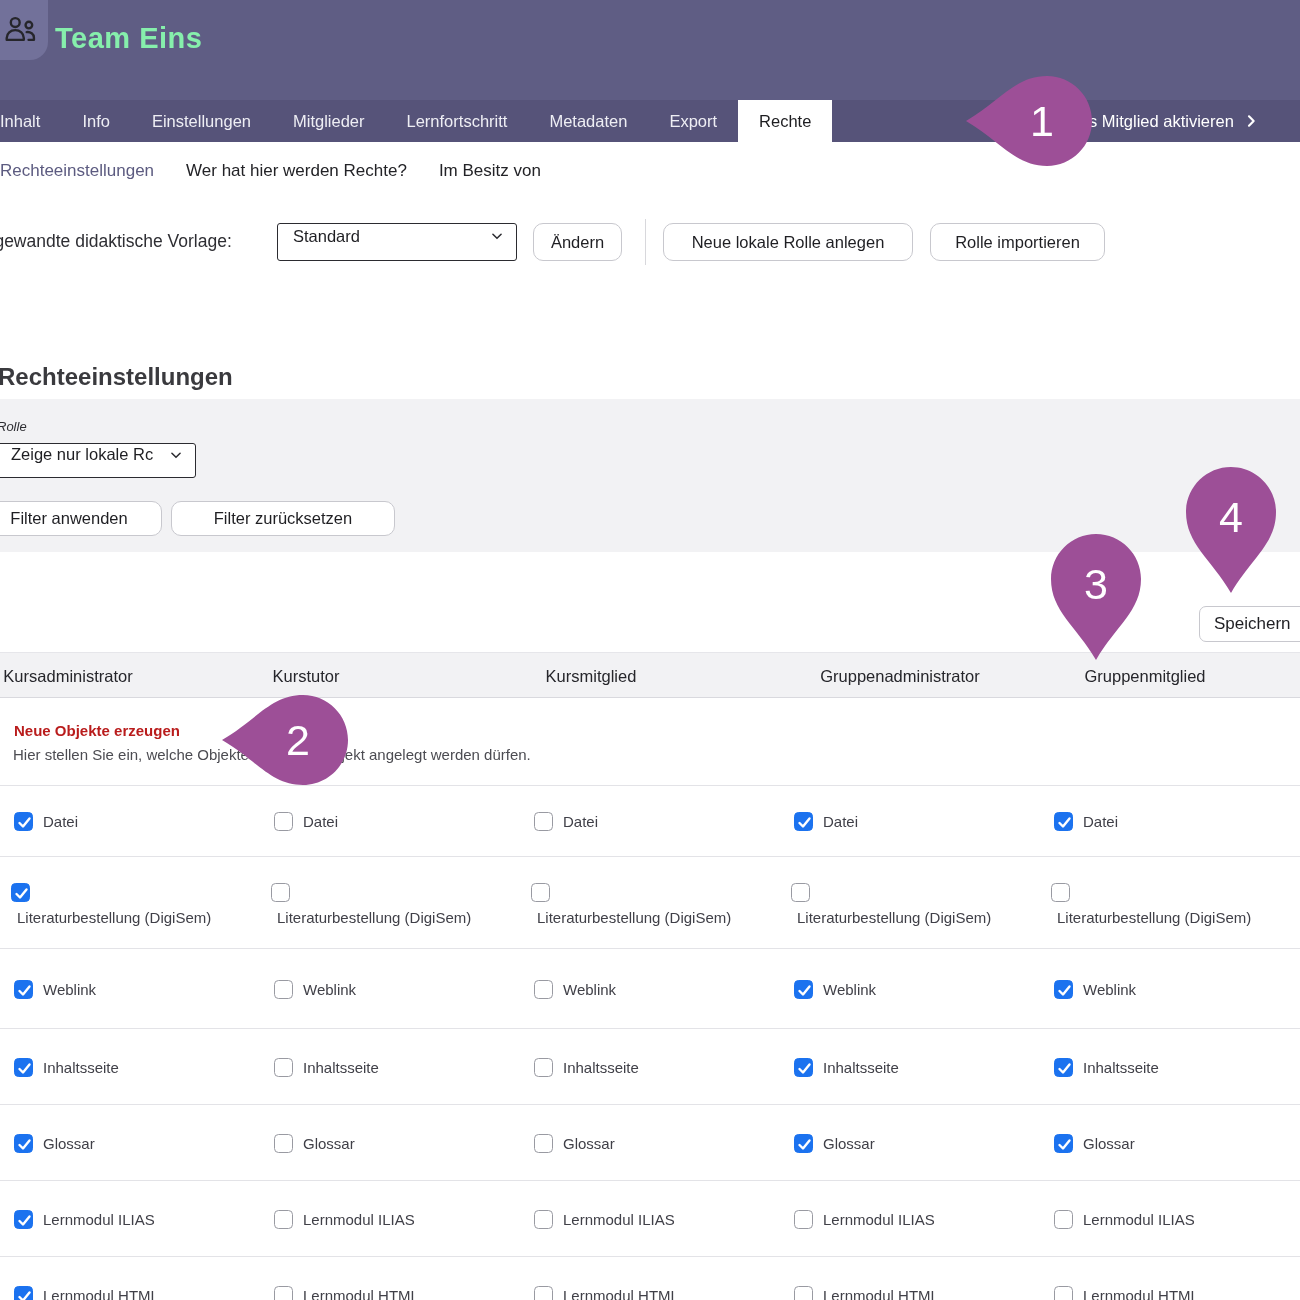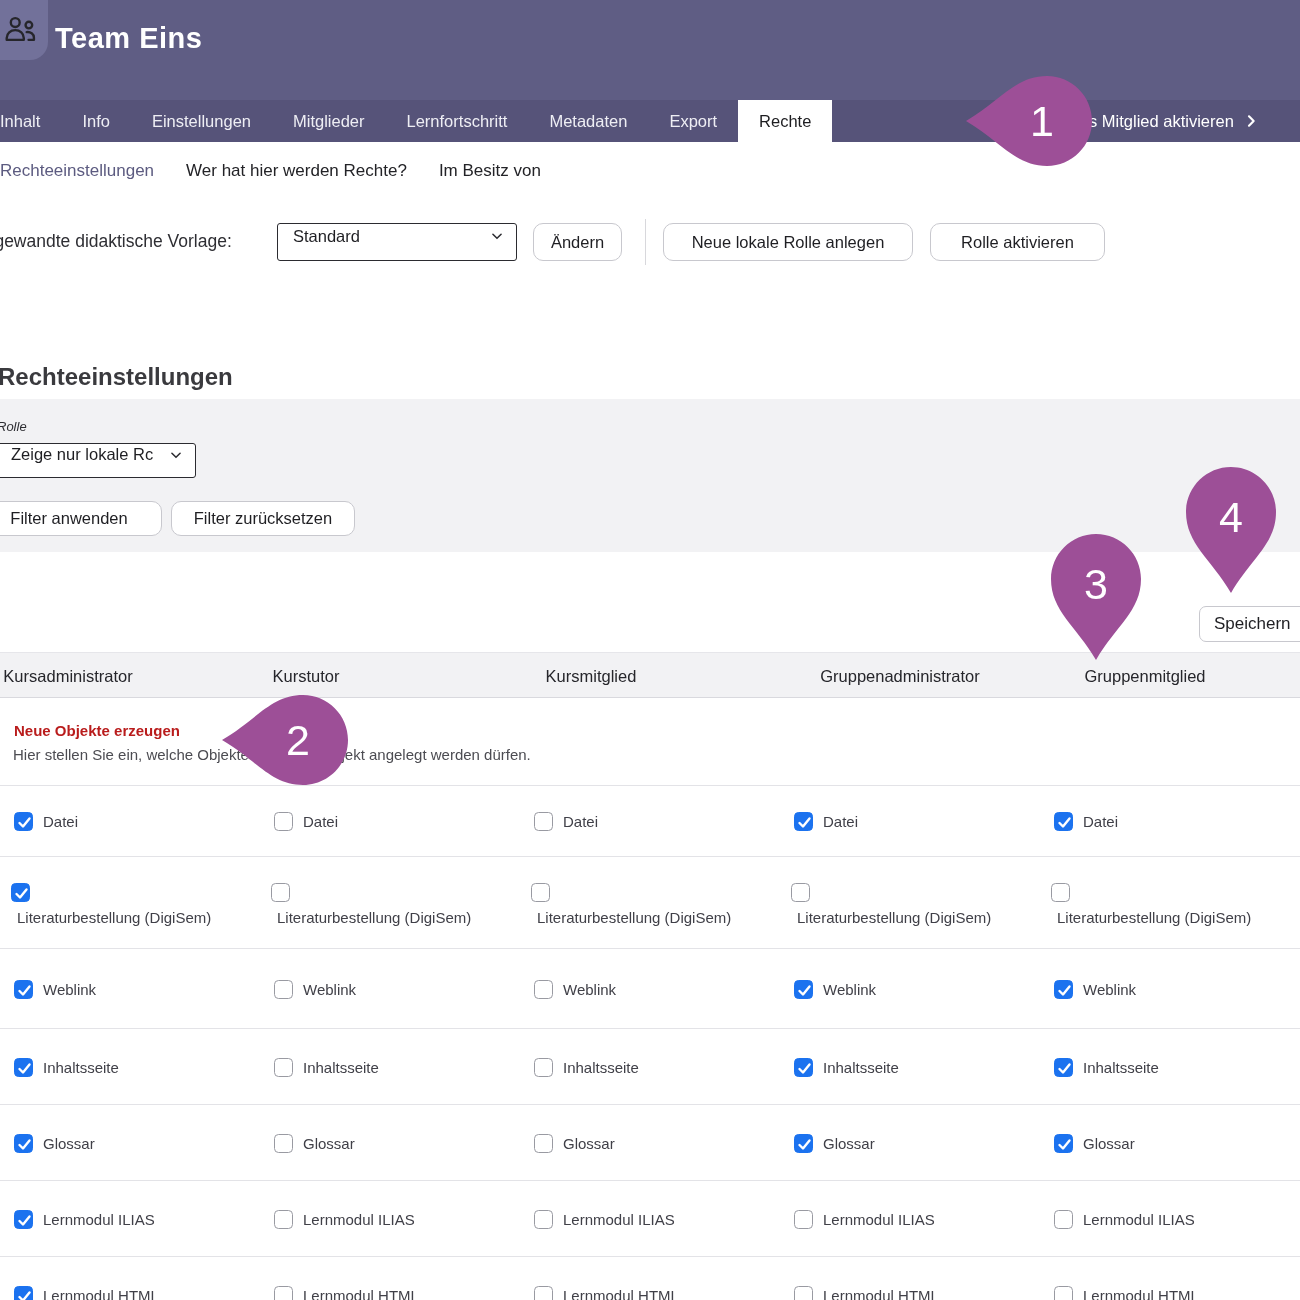--- a/index.html
+++ b/index.html
@@ -3,21 +3,21 @@
 <meta charset="utf-8">
 <style>
   html,body{margin:0;padding:0;background:#fff;}
   *{box-sizing:border-box;font-family:"Liberation Sans","DejaVu Sans",sans-serif;}
   #canvas{position:relative;width:1300px;height:1300px;overflow:hidden;background:#fff;}
 
   
   .hdr{position:absolute;left:0;top:0;width:1300px;height:100px;background:#5f5d84;}
   .hdr-chip{position:absolute;left:-30px;top:-22px;width:78px;height:82px;border-radius:18px;background:#72719a;}
   .hdr-chip svg{position:absolute;left:31px;top:33px;}
-  .hdr-title{position:absolute;left:55px;top:22px;font-size:29px;font-weight:bold;color:#ffffff;letter-spacing:.5px;}
+  .hdr-title{position:absolute;left:55px;top:22px;font-size:29px;font-weight:bold;color:#86efac;letter-spacing:.5px;}
 
   
   .tabbar{position:absolute;left:0;top:100px;width:1300px;height:42px;background:#565379;}
   .tabs{display:flex;margin-left:-21px;height:42px;}
   .tab{padding:0 21px;line-height:42px;font-size:16.5px;color:#eeeef4;white-space:nowrap;cursor:pointer;}
   .tab.active{background:#ffffff;color:#1d1d20;}
   .tab-more{position:absolute;left:1089px;top:0;height:42px;line-height:42px;font-size:16.5px;color:#ffffff;white-space:nowrap;display:flex;align-items:center;gap:9px;}
 
   
   .subtabs{position:absolute;left:0;top:142px;width:1300px;height:58px;background:#fff;display:flex;align-items:center;margin:0;}
@@ -36,21 +36,21 @@
   .btn-import{left:930px;top:223px;width:175px;height:38px;}
 
   
   .h2{position:absolute;left:-2px;top:363px;font-size:24px;font-weight:bold;color:#3a3a3e;white-space:nowrap;}
 
   
   .filterpanel{position:absolute;left:0;top:399px;width:1300px;height:153px;background:#f2f2f4;}
   .role-label{position:absolute;left:-3px;top:419px;font-size:13px;font-style:italic;color:#2e2e33;}
   .sel-role{left:-5px;top:443px;width:201px;height:35px;background:#fff;}
   .btn-apply{left:-24px;top:501px;width:186px;height:35px;}
-  .btn-reset{left:171px;top:501px;width:184px;height:35px;}
+  .btn-reset{left:171px;top:501px;width:224px;height:35px;}
 
   
   .btn-save{left:1199px;top:606px;width:130px;height:36px;border-radius:7px;justify-content:flex-start;padding-left:14px;font-size:17px;}
 
   
   .thead{position:absolute;left:0;top:652px;width:1300px;height:46px;background:#f2f2f4;border-top:1px solid #e6e6ea;border-bottom:1px solid #d9d9de;}
   .thead .col{position:absolute;top:0;height:46px;line-height:46px;font-size:16.5px;color:#26262b;transform:translateX(-50%);white-space:nowrap;}
   .obj-section{position:absolute;left:0;top:698px;width:1300px;height:88px;border-bottom:1px solid #e3e3e7;background:#fff;}
   .obj-title{position:absolute;left:14px;top:24px;font-size:15px;font-weight:bold;color:#b91c1c;}
   .obj-desc{position:absolute;left:13px;top:48px;font-size:15px;color:#4c4c52;}
@@ -117,21 +117,21 @@
   <div class="tpl-label">Angewandte didaktische Vorlage:</div>
   <div class="sel sel-tpl">
     <span>Standard</span>
     <svg width="14" height="14" viewBox="0 0 24 24" fill="none" stroke="#2b2b30" stroke-width="2.6" stroke-linecap="round" stroke-linejoin="round">
         <polyline points="5 9 12 16 19 9"></polyline>
       </svg>
   </div>
   <div class="btn btn-aendern">Ändern</div>
   <div class="vdiv"></div>
   <div class="btn btn-newrole">Neue lokale Rolle anlegen</div>
-  <div class="btn btn-import">Rolle aktivieren</div>
+  <div class="btn btn-import">Rolle importieren</div>
 
   <div class="h2">Rechteeinstellungen</div>
 
   <div class="filterpanel"></div>
   <div class="role-label">Rolle</div>
   <div class="sel sel-role">
     <span>Zeige nur lokale Rc</span>
     <svg width="14" height="14" viewBox="0 0 24 24" fill="none" stroke="#2b2b30" stroke-width="2.6" stroke-linecap="round" stroke-linejoin="round">
         <polyline points="5 9 12 16 19 9"></polyline>
       </svg>

